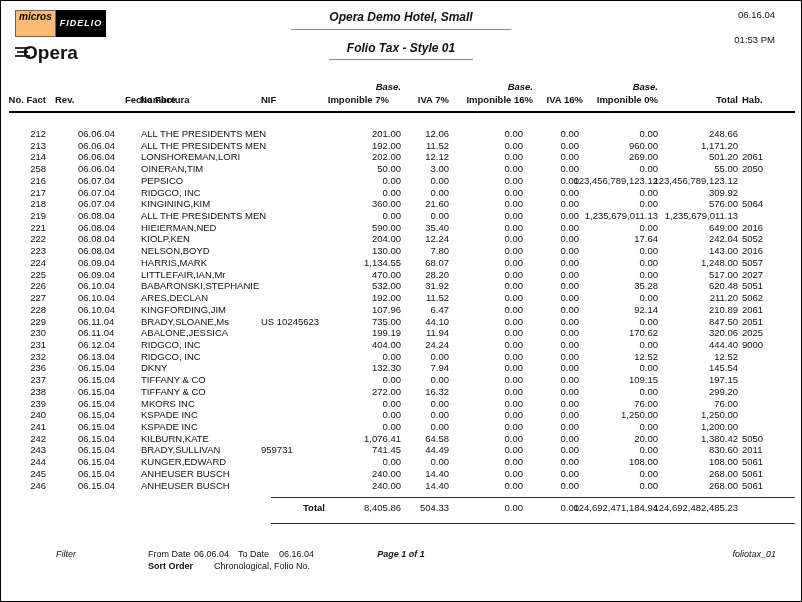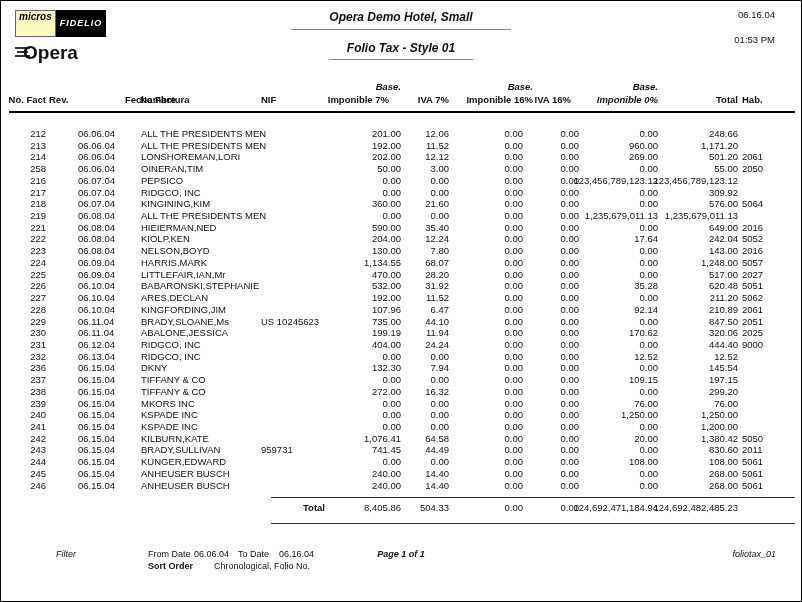--- a/index.html
+++ b/index.html
@@ -4,50 +4,50 @@
 <style>
   html,body { margin:0; padding:0; background:#e8e8e8; }
   .page {
     position:relative; width:802px; height:602px; background:#fff;
     border:1px solid #000; box-sizing:border-box; overflow:hidden;
     font-family:"Liberation Sans", sans-serif; color:#111;
   }
   
   .brand { position:absolute; left:14px; top:9px; }
   .mf-logo { display:flex; align-items:stretch; font-style:italic; font-weight:bold; line-height:11px; }
-  .mf-micros { border:1px solid #666; padding:0 3px; font-size:10px; color:#000; background:#fef9c3; }
+  .mf-micros { border:1px solid #666; padding:0 3px; font-size:10px; color:#000; background:#fdba74; }
   .mf-fidelio { background:#000; color:#fff; font-size:9px; padding:8px 4px; letter-spacing:1px; }
   .opera-logo { margin-top:3px; height:24px; }
   
   .titles { position:absolute; left:0; top:6px; width:100%; text-align:center; }
   .hotel-name {
     display:inline-block; font-size:12px; font-weight:bold; font-style:italic;
     border-bottom:1px solid #8a8a8a; padding:0 38px 5px 38px;
   }
   .report-title {
     display:block; margin:11px auto 0; width:fit-content; font-size:12px; font-weight:bold; font-style:italic;
     border-bottom:1px solid #8a8a8a; padding:0 18px 4px 18px;
   }
   .datetime { position:absolute; right:26px; top:8px; text-align:right; font-size:9.5px; }
   .datetime .time { margin-top:14px; }
   
   .thead { position:absolute; left:8px; top:78px; width:786px; height:32px; font-weight:bold; font-size:9.5px; }
   .hcell { position:absolute; white-space:nowrap; top:15px; }
   .gcell { position:absolute; white-space:nowrap; top:2px;font-style:italic; }
   .g-base7  { right:394px; } .g-base16 { right:262px; } .g-base0 { right:137px; }
   .h-no     { right:749px; }
-  .h-rev    { left:40px; }
+  .h-rev    { left:46px; }
   .h-fecha  { left:68px;padding-left:48px; }
   .h-nombre { left:131px; }
   .h-nif    { left:252px; }
   .h-base7  { right:406px; }
   .h-iva7   { right:346px; }
   .h-base16 { right:262px; }
-  .h-iva16  { right:224px; }
-  .h-base0  { right:137px;font-style:italic; }
+  .h-iva16  { right:212px; }
+  .h-base0  { right:137px; }
   .h-total  { right:57px; }
   .h-hab    { left:733px; }
   .head-rule { position:absolute; left:8px; right:6px; top:110px; height:2px; background:#000; }
   
   .tbody { position:absolute; left:8px; top:127px; width:786px; font-size:9.5px; }
   .trow { position:relative; height:11.72px; }
   .cell { position:absolute; top:0; white-space:nowrap; }
   .c-no     { right:749px; }
   .c-rev    { left:44px; }
   .c-fecha  { left:69px; }

